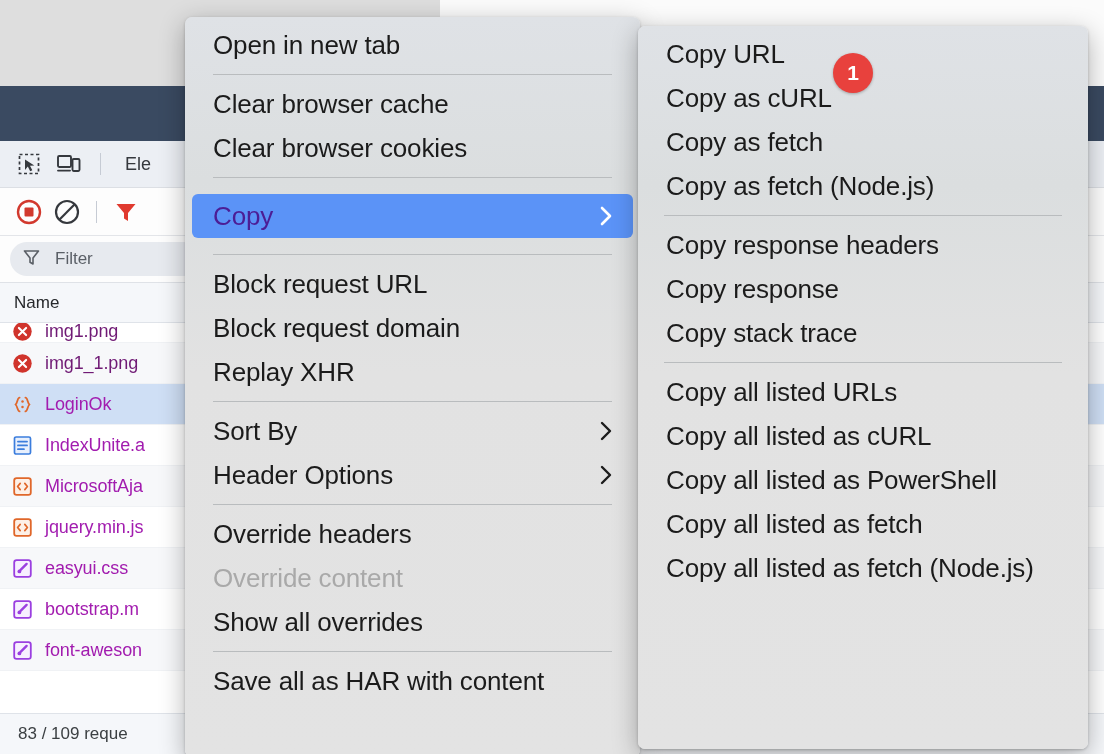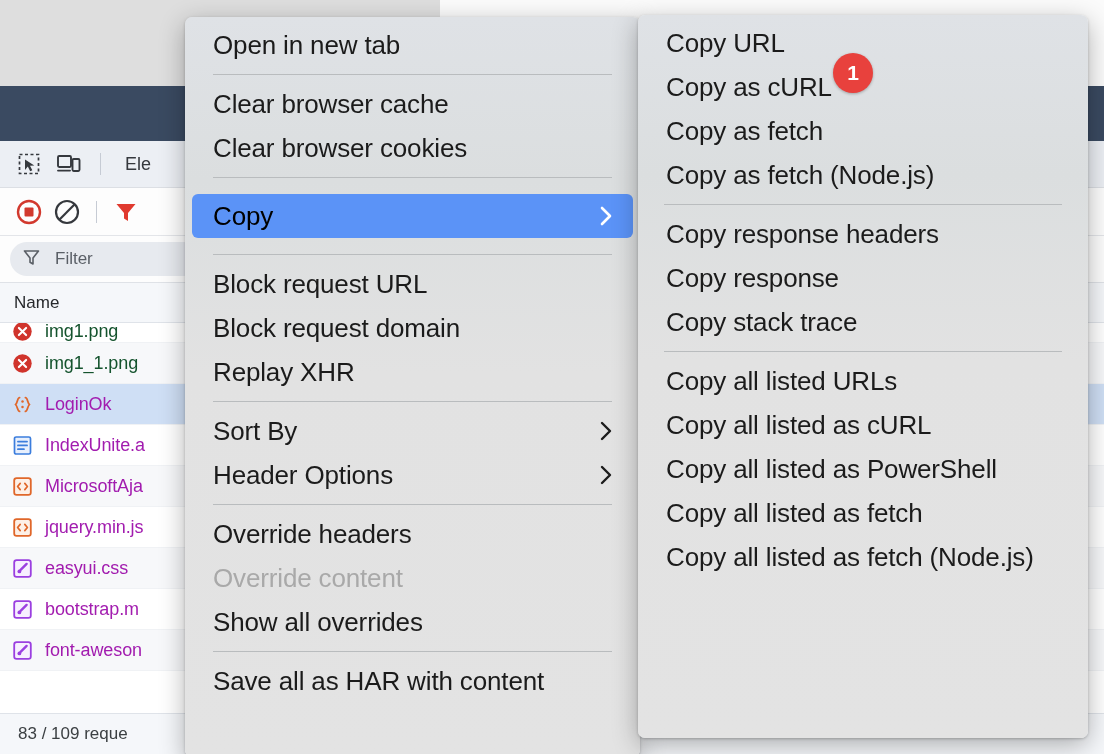--- a/index.html
+++ b/index.html
@@ -79,21 +79,21 @@
   .dt-list { position: relative; }
   .row {
     height: 41px; display: flex; align-items: center;
     padding-left: 12px; gap: 12px; white-space: nowrap;
     border-bottom: 1px solid #f0f2f5;
   }
   .row.alt { background: #f7f8fa; }
   .row.white { background: #ffffff; }
   .row.sel { background: #cfdff5; }
   .row .rname { font-size: 18px; color: #a21caf; letter-spacing: -0.1px; }
-  .row.err .rname { color: #14532d; }
+  .row.err .rname { color: #701a75; }
 
   .ic { width: 21px; height: 21px; flex: 0 0 21px; position: relative; }
   .ic svg { display: block; }
 
   .dt-status {
     position: absolute; left: 0; bottom: 0; width: 1104px; height: 41px;
     background: #f5f7fa; border-top: 1px solid #dfe3e9;
     display: flex; align-items: center; padding-left: 18px;
   }
   .dt-status .sttxt { font-size: 17px; color: #3c4043; white-space: nowrap; }
@@ -101,34 +101,34 @@
   
   .menu {
     position: absolute;
     background: linear-gradient(180deg, #dfe2e6 0%, #dbdedf 22%, #e2e2e2 48%, #e3e3e3 100%);
     border-radius: 7px;
     box-shadow: 0 7px 26px rgba(0,0,0,0.30), 0 1px 3px rgba(0,0,0,0.22);
     padding: 6px 0;
     overflow: hidden;
   }
   .menu-main { left: 185px; top: 17px; width: 455px; height: 740px; }
-  .menu-sub  { left: 638px; top: 15px; width: 450px; height: 723px; }
+  .menu-sub  { left: 638px; top: 26px; width: 450px; height: 723px; }
 
   .mi {
     position: relative;
     height: 44px;
     display: flex; align-items: center;
     padding: 0 26px 0 28px;
     font-size: 26px; color: #1b1b1b;
     white-space: nowrap;
     letter-spacing: -0.15px;
   }
   .mi.dim { color: #a9a9a9; }
   .mi.hl {
-    background: #5b93f7; color: #000000;
+    background: #5b93f7; color: #4c1d95;
     border-radius: 6px;
     margin: 16px 7px;
     padding-left: 21px; padding-right: 19px;
   }
   .mi .chev {
     margin-left: auto;
     font-size: 0; line-height: 0;
   }
   .mi .chev svg { display: block; }
   .sep {

